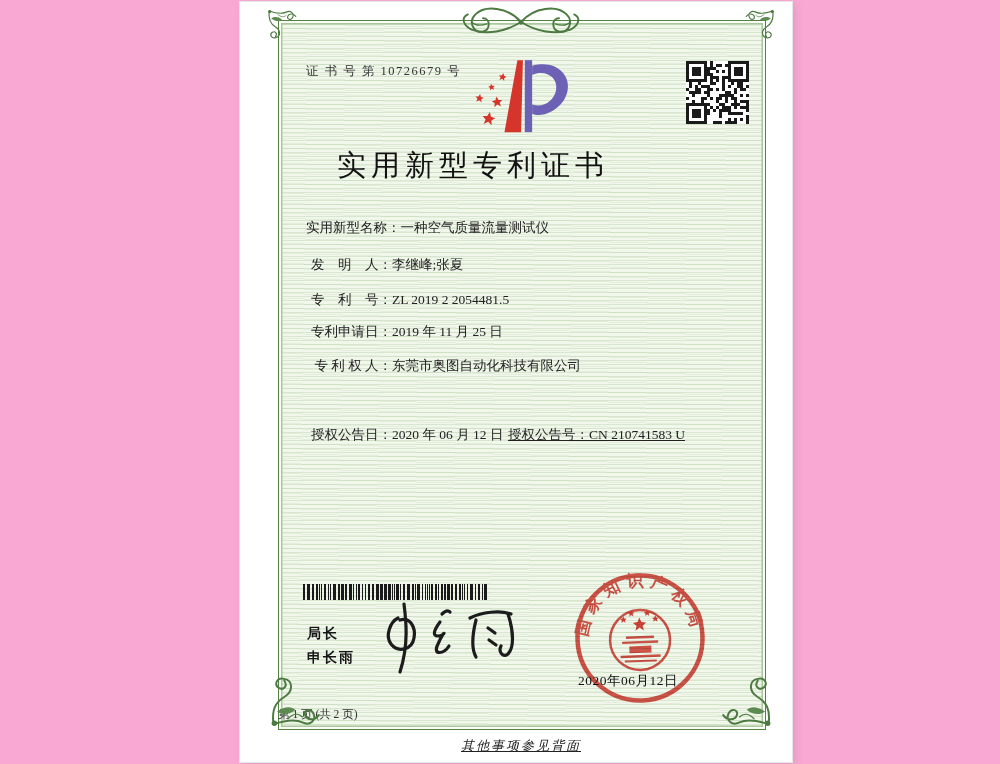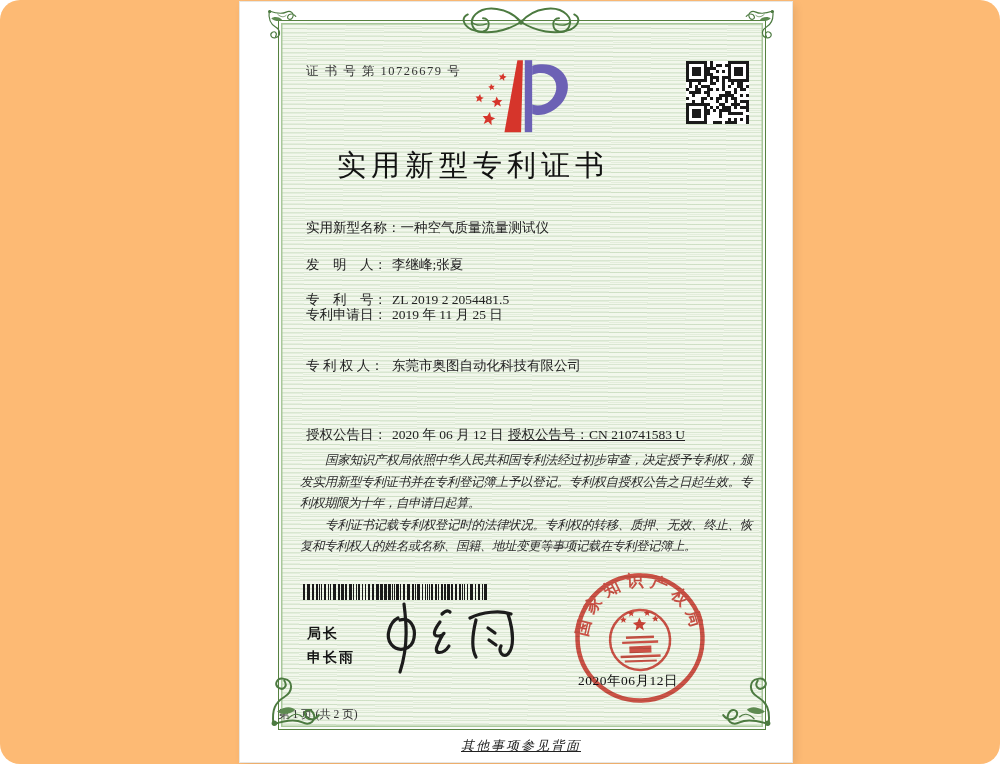--- a/index.html
+++ b/index.html
@@ -1,32 +1,32 @@
 <!DOCTYPE html>
 <html><head>
 <meta charset="utf-8">
 <style>
   html,body{margin:0;padding:0;background:#ffffff;}
-  .stage{position:relative;width:1000px;height:764px;background:#fdba74;overflow:hidden;
-         font-family:"Liberation Serif", serif;color:#2b2b2b;border-radius:20px;}
+  .stage{position:relative;width:1000px;height:764px;background:#f9a8d4;overflow:hidden;
+         font-family:"Liberation Serif", serif;color:#2b2b2b;}
   .paper{position:absolute;left:240px;top:2px;width:552px;height:760px;background:#fff;
          box-shadow:0 0 0 1px #e7e7e4, 3px 3px 9px rgba(0,0,0,.10);}
   .frame{position:absolute;left:278px;top:20px;width:486px;height:708px;
          border:1.5px solid #55813f;
          box-shadow:inset 0 0 0 2px rgba(255,255,255,.95), inset 0 0 0 3.5px #a8c79a;
          background-color:#f2f7ec;
          background-image:
            repeating-linear-gradient(0deg, rgba(150,188,136,.28) 0 1px, rgba(255,255,255,0) 1px 4px),
            repeating-linear-gradient(1.5deg, rgba(150,188,136,.16) 0 1px, rgba(255,255,255,0) 1px 5px);}
   .abs{position:absolute;}
   .cert-no{left:306px;top:63px;font-size:12.5px;letter-spacing:1.5px;color:#333;}
   .title{left:278px;top:146px;width:390px;text-align:center;font-size:29px;letter-spacing:5px;
          color:#121212;font-weight:500;}
   .row{left:306px;width:460px;font-size:13.5px;white-space:nowrap;color:#222;}
-  .row .label{display:inline-block;min-width:86px;}
+  .row .label{display:inline-block;min-width:86px;text-align:right;}
   .grant2{left:508px;font-size:13.5px;white-space:nowrap;color:#222;text-decoration:underline;}
   .paras{left:300px;top:450px;width:452px;font-size:12.5px;line-height:21.5px;
          letter-spacing:-0.5px;font-style:italic;color:#2a2a2a;text-align:justify;}
   .paras p{margin:0;text-indent:2em;}
   .director{left:307px;font-size:14px;font-family:"Liberation Sans", sans-serif;
             font-weight:600;color:#161616;letter-spacing:2px;}
   .page-info{left:278px;top:707px;width:486px;text-align:left;font-size:11.5px;color:#333;}
   .back-note{left:278px;top:737px;width:486px;text-align:center;font-size:13px;
              font-style:italic;color:#222;letter-spacing:2px;text-decoration:underline;}
   .seal-date{left:578px;top:672px;width:124px;font-size:13.5px;letter-spacing:0.5px;
@@ -331,37 +331,33 @@
 
   <div class="abs row" style="top:219px">
     <span class="label">实用新型名称：</span><span>一种空气质量流量测试仪</span>
   </div>
   <div class="abs row" style="top:256px">
     <span class="label">发　明　人：</span><span>李继峰;张夏</span>
   </div>
   <div class="abs row" style="top:291px">
     <span class="label">专　利　号：</span><span>ZL 2019 2 2054481.5</span>
   </div>
-  <div class="abs row" style="top:306px">
+  <div class="abs row" style="top:323px">
     <span class="label">专利申请日：</span><span>2019 年 11 月 25 日</span>
   </div>
   <div class="abs row" style="top:357px">
     <span class="label">专 利 权 人：</span><span>东莞市奥图自动化科技有限公司</span>
   </div>
   <div class="abs row" style="top:426px">
     <span class="label">授权公告日：</span><span>2020 年 06 月 12 日</span>
   </div>
   <div class="abs grant2" style="top:426px">
     <span>授权公告号：</span><span>CN 210741583 U</span>
   </div>
 
-  <div class="abs paras">
-    <p>国家知识产权局依照中华人民共和国专利法经过初步审查，决定授予专利权，颁发实用新型专利证书并在专利登记簿上予以登记。专利权自授权公告之日起生效。专利权期限为十年，自申请日起算。</p>
-    <p>专利证书记载专利权登记时的法律状况。专利权的转移、质押、无效、终止、恢复和专利权人的姓名或名称、国籍、地址变更等事项记载在专利登记簿上。</p>
-  </div>
 
   <svg class="abs" id="barcode" style="left:303px;top:584px;width:184px;height:16px" viewBox="0 0 184 16">
       <rect x="0" y="0" width="2" height="16" fill="#1a1a1a"></rect>
       <rect x="4" y="0" width="3" height="16" fill="#1a1a1a"></rect>
       <rect x="9" y="0" width="2" height="16" fill="#1a1a1a"></rect>
       <rect x="13" y="0" width="2" height="16" fill="#1a1a1a"></rect>
       <rect x="16" y="0" width="1" height="16" fill="#1a1a1a"></rect>
       <rect x="18" y="0" width="1" height="16" fill="#1a1a1a"></rect>
       <rect x="21" y="0" width="2" height="16" fill="#1a1a1a"></rect>
       <rect x="25" y="0" width="1" height="16" fill="#1a1a1a"></rect>

